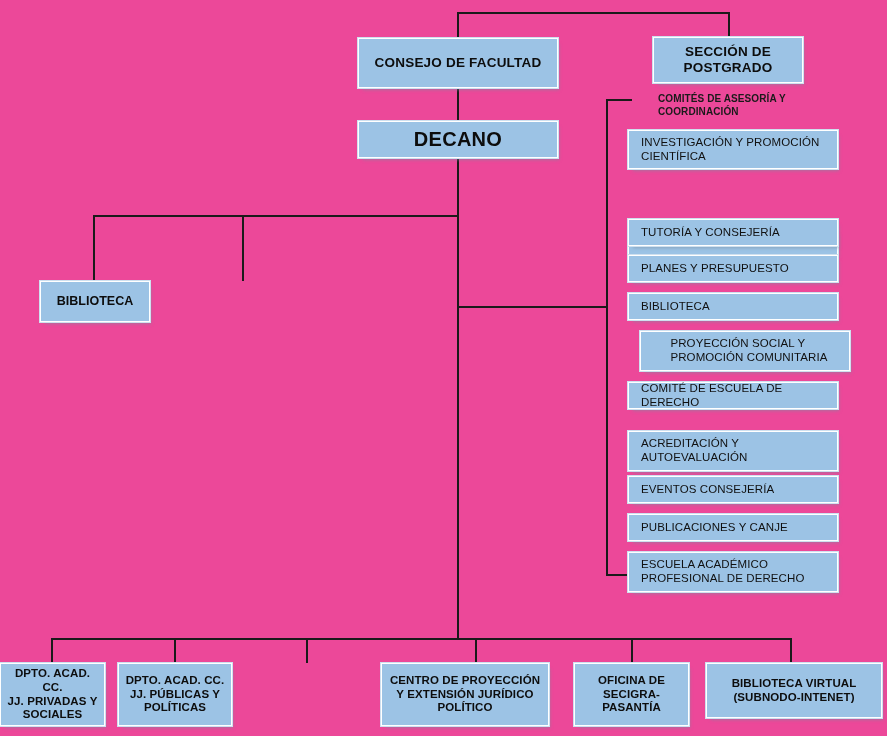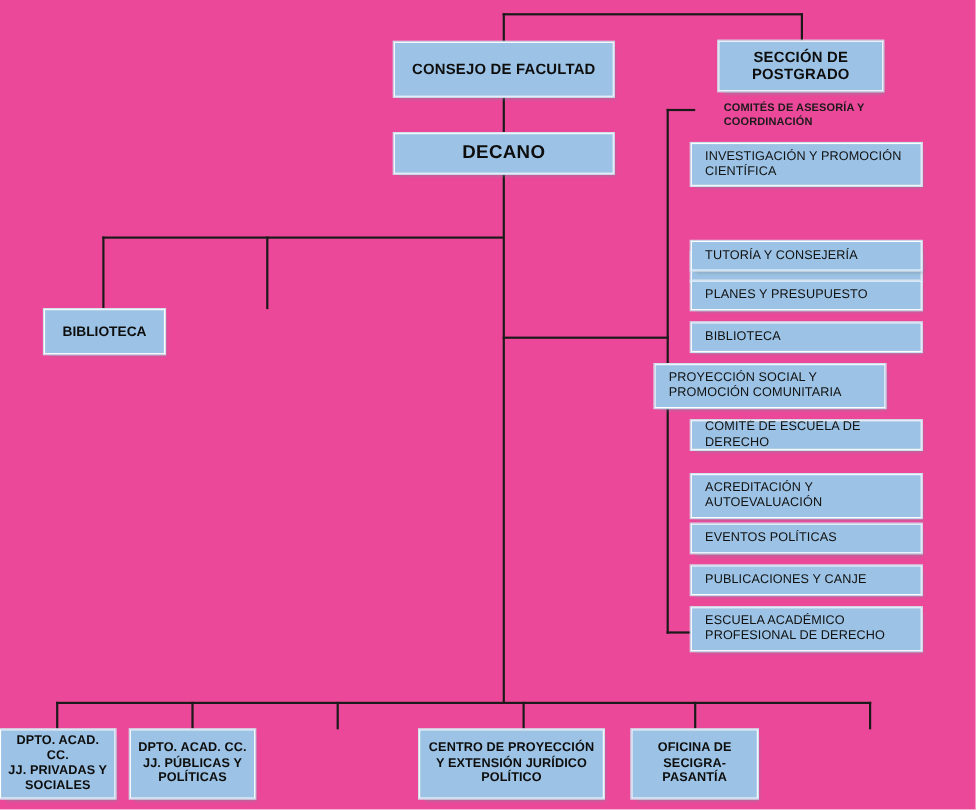--- a/index.html
+++ b/index.html
@@ -37,21 +37,21 @@
     text-align: center;
     color: #0d0d0d;
     font-weight: bold;
     line-height: 1.18;
     box-shadow: 3px 4px 3px -2px rgba(120,140,160,0.55);
   }
   .node .txt { display: block; padding: 0 4px; }
 
   
   .tier-top { font-size: 13.5px; letter-spacing: 0.2px; }
-  .tier-decano { font-size: 17px; letter-spacing: 0.3px; }
+  .tier-decano { font-size: 20px; letter-spacing: 0.3px; }
 
   
   .tier-left { font-size: 12.5px; }
 
   
   .committee {
     justify-content: flex-start;
     text-align: left;
     font-size: 11.5px;
     font-weight: normal;
@@ -138,34 +138,34 @@
   </div>
 
   <div class="node committee" style="left:628px; top:255px; width:210px; height:27px;">
     <span class="txt">PLANES Y PRESUPUESTO</span>
   </div>
 
   <div class="node committee" style="left:628px; top:293px; width:210px; height:27px;">
     <span class="txt">BIBLIOTECA</span>
   </div>
 
-  <div class="node committee" style="left:595px; top:331px; width:210px; height:40px;">
+  <div class="node committee" style="left:640px; top:331px; width:210px; height:40px;justify-content:center;">
     <span class="txt">PROYECCIÓN SOCIAL Y<br>PROMOCIÓN COMUNITARIA</span>
   </div>
 
   <div class="node committee" style="left:628px; top:431px; width:210px; height:40px;">
     <span class="txt">ACREDITACIÓN Y<br>AUTOEVALUACIÓN</span>
   </div>
 
   <div class="node committee" style="left:628px; top:382px; width:210px; height:27px;">
     <span class="txt">COMITÉ DE ESCUELA DE DERECHO</span>
   </div>
 
   <div class="node committee" style="left:628px; top:476px; width:210px; height:27px;">
-    <span class="txt">EVENTOS POLÍTICAS</span>
+    <span class="txt">EVENTOS CONSEJERÍA</span>
   </div>
 
   <div class="node committee" style="left:628px; top:514px; width:210px; height:27px;">
     <span class="txt">PUBLICACIONES Y CANJE</span>
   </div>
 
   <div class="node committee" style="left:628px; top:552px; width:210px; height:40px;">
     <span class="txt">ESCUELA ACADÉMICO<br>PROFESIONAL DE DERECHO</span>
   </div>
 
@@ -179,14 +179,17 @@
 
 
   <div class="node tier-bottom" style="left:381px; top:663px; width:168px; height:63px;">
     <span class="txt">CENTRO DE PROYECCIÓN<br>Y EXTENSIÓN JURÍDICO<br>POLÍTICO</span>
   </div>
 
   <div class="node tier-bottom" style="left:574px; top:663px; width:115px; height:63px;">
     <span class="txt">OFICINA DE<br>SECIGRA-<br>PASANTÍA</span>
   </div>
 
+  <div class="node tier-bottom" style="left:706px; top:663px; width:176px; height:55px;">
+    <span class="txt">BIBLIOTECA VIRTUAL<br>(SUBNODO-INTENET)</span>
+  </div>
 
 </div>
 
 </body></html>

